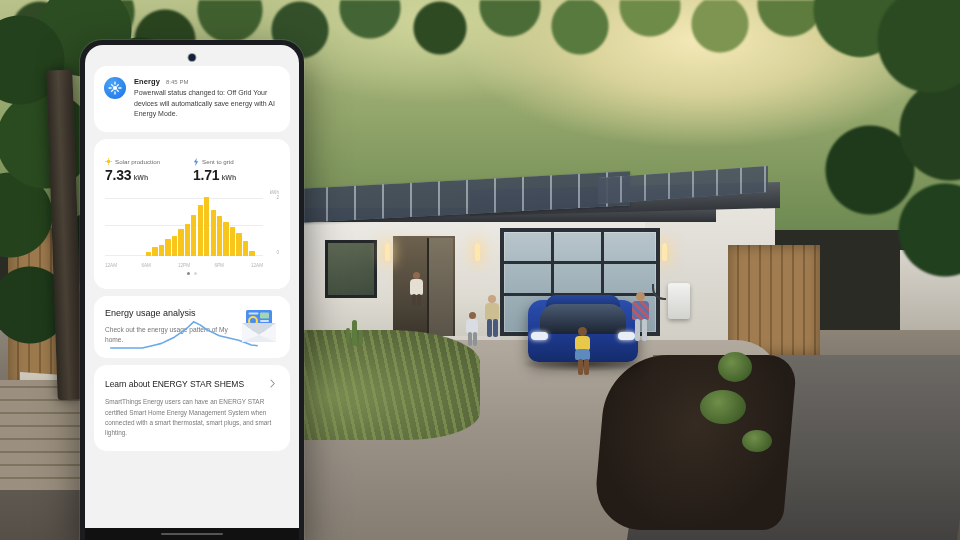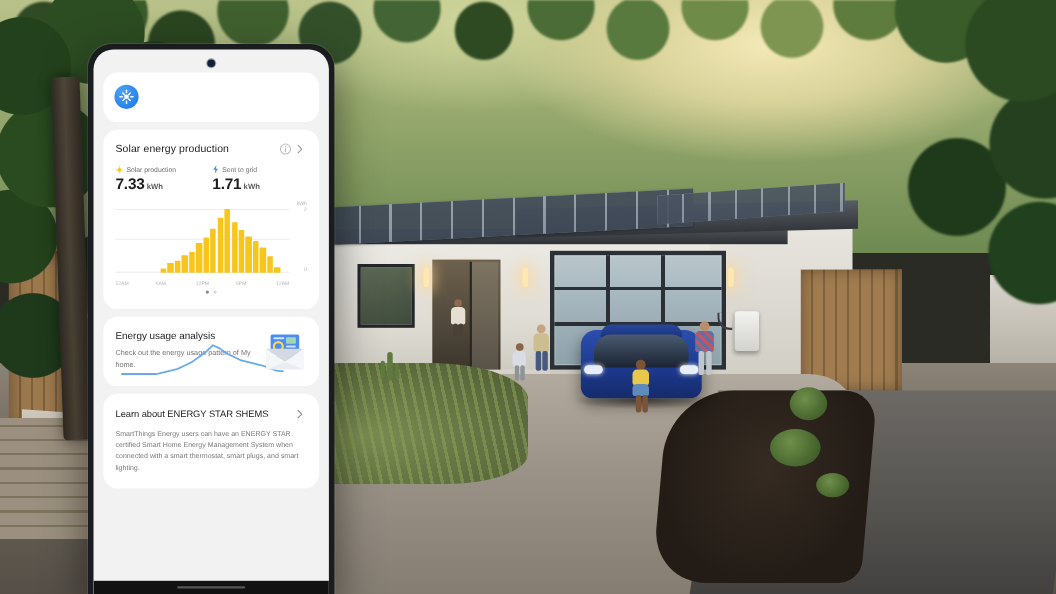--- a/index.html
+++ b/index.html
@@ -308,21 +308,21 @@
   .line-svg { position:absolute; inset:0; overflow:visible; }
   .x-axis { position:absolute; left:0; right:16px; bottom:0; display:flex; }
   .x-lab { font-size:4.6px; color:#b5b5b5; flex:1; }
   .x-lab:last-child { flex:none; }
 
   .dots { display:flex; justify-content:center; gap:4px; padding:4px 0 7px; }
   .dot { width:3.4px; height:3.4px; border-radius:50%; background:#d8d8d8; }
   .dot.on { background:#8a8a8a; }
 
   
-  .usage { padding:12px 11px 13px; display:flex; align-items:flex-end; }
+  .usage { padding:12px 11px 13px; display:flex; align-items:flex-start; }
   .usage-l { flex:1; padding-right:6px; }
   .usage-t { font-size:9px; color:#1c1c1c; }
   .usage-d { font-size:6.6px; color:#757575; line-height:1.55; margin-top:7px; }
   .usage-img { width:40px; height:36px; position:relative; flex:none; }
 
   
   .shems { padding:12px 11px 13px; }
   .shems-head { display:flex; align-items:center; }
   .shems-t { font-size:8.5px; color:#1c1c1c; flex:1; letter-spacing:-.05px; }
   .shems-d { font-size:6.4px; color:#7a7a7a; line-height:1.6; margin-top:7px; }
@@ -447,38 +447,30 @@
               <rect x="6.35" y="10.3" width="1.3" height="3.3" rx=".6"></rect>
               <rect x="0.4" y="6.35" width="3.3" height="1.3" rx=".6"></rect>
               <rect x="10.3" y="6.35" width="3.3" height="1.3" rx=".6"></rect>
               <rect x="6.35" y="1.6" width="1.3" height="3.3" rx=".6" transform="rotate(45 7 7)"></rect>
               <rect x="6.35" y="9.1" width="1.3" height="3.3" rx=".6" transform="rotate(45 7 7)"></rect>
               <rect x="6.35" y="1.6" width="1.3" height="3.3" rx=".6" transform="rotate(-45 7 7)"></rect>
               <rect x="6.35" y="9.1" width="1.3" height="3.3" rx=".6" transform="rotate(-45 7 7)"></rect>
             </g>
           </svg>
         </div>
+        <div style="flex:1;">
+          <div class="notif-head">
+            <span class="notif-app">Energy</span>
+            <span class="notif-time">8:45 PM</span>
+          </div>
+          <div class="notif-body">Powerwall status changed to: Off Grid Your devices will automatically save energy with AI Energy Mode.</div>
+        </div>
       </div>
 
       <div class="card solar-card">
-        <div class="solar-head">
-          <span class="solar-title">Solar energy production</span>
-          <span class="ico-btn">
-            <svg width="11" height="11" viewBox="0 0 12 12">
-              <circle cx="6" cy="6" r="5" fill="none" stroke="#b9b9b9" stroke-width="1"></circle>
-              <circle cx="6" cy="3.4" r=".7" fill="#b9b9b9"></circle>
-              <rect x="5.4" y="5" width="1.2" height="4" rx=".6" fill="#b9b9b9"></rect>
-            </svg>
-          </span>
-          <span class="ico-btn">
-            <svg width="11" height="11" viewBox="0 0 12 12">
-              <path d="M4.3 2.2 L8 6 L4.3 9.8" fill="none" stroke="#9a9a9a" stroke-width="1.1" stroke-linecap="round" stroke-linejoin="round"></path>
-            </svg>
-          </span>
-        </div>
 
         <div class="legend-row">
           <div class="legend">
             <svg width="7" height="7" viewBox="0 0 10 10">
               <circle cx="5" cy="5" r="2.6" fill="#f8c51c"></circle>
               <g stroke="#f8c51c" stroke-width="1.1" stroke-linecap="round">
                 <line x1="5" y1="0.4" x2="5" y2="1.5"></line>
                   <line x1="5" y1="8.5" x2="5" y2="9.6"></line>
                 <line x1="0.4" y1="5" x2="1.5" y2="5"></line>
                   <line x1="8.5" y1="5" x2="9.6" y2="5"></line>

